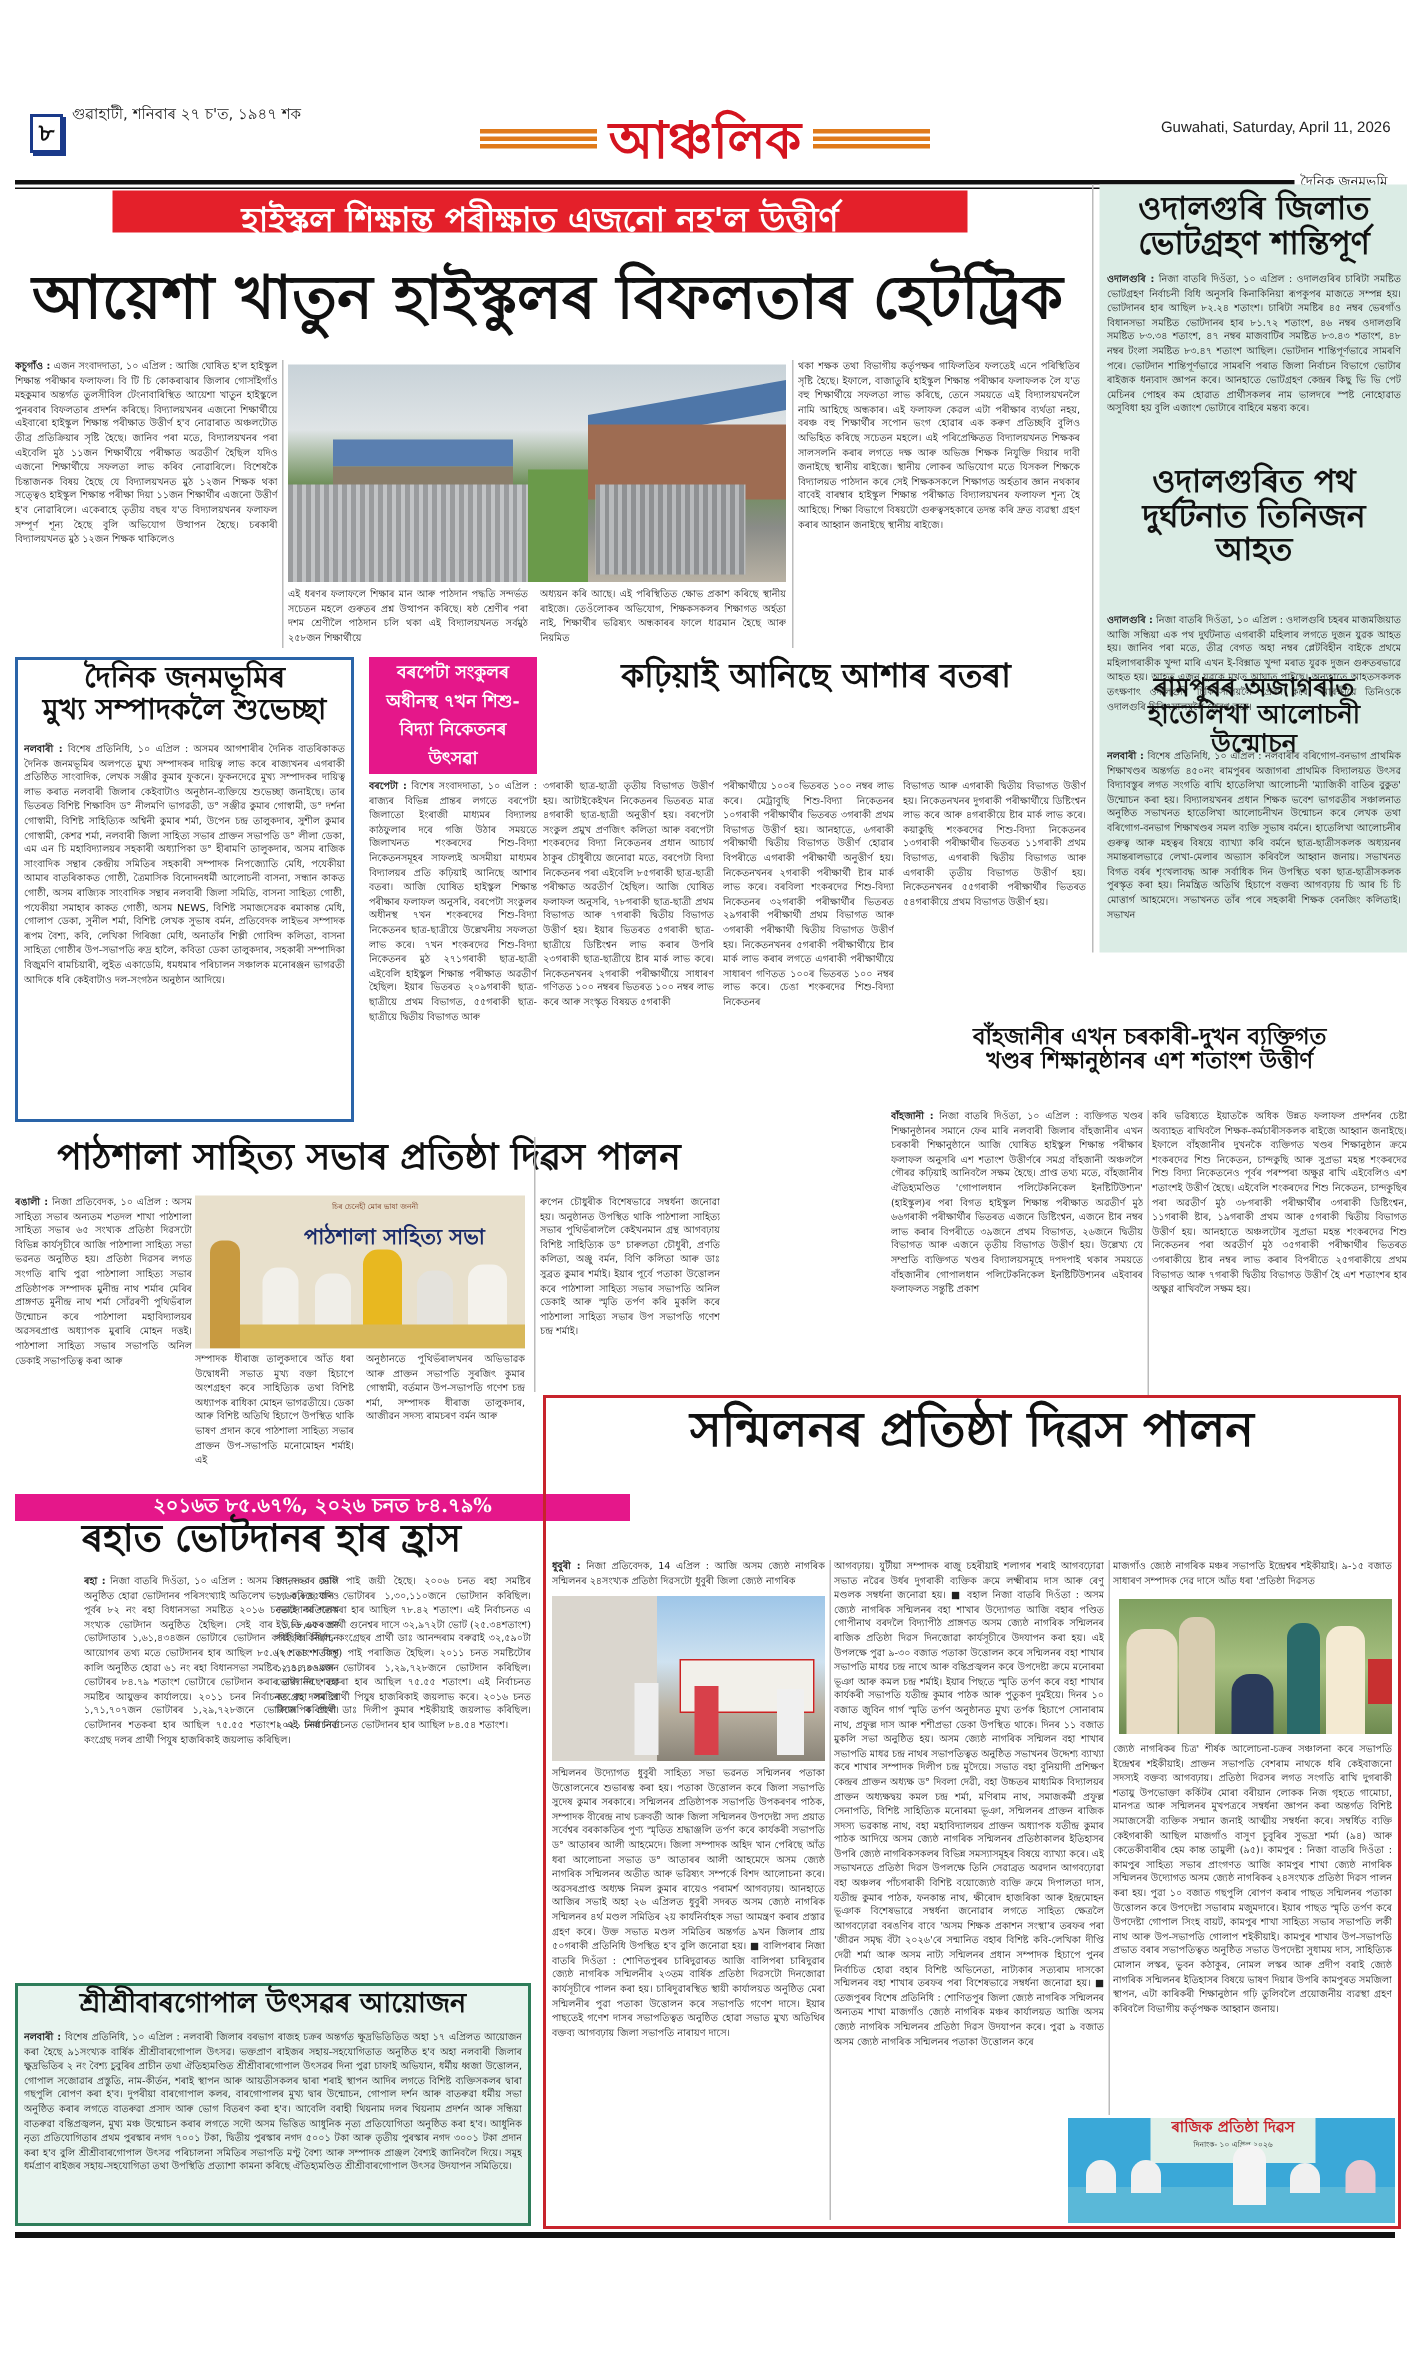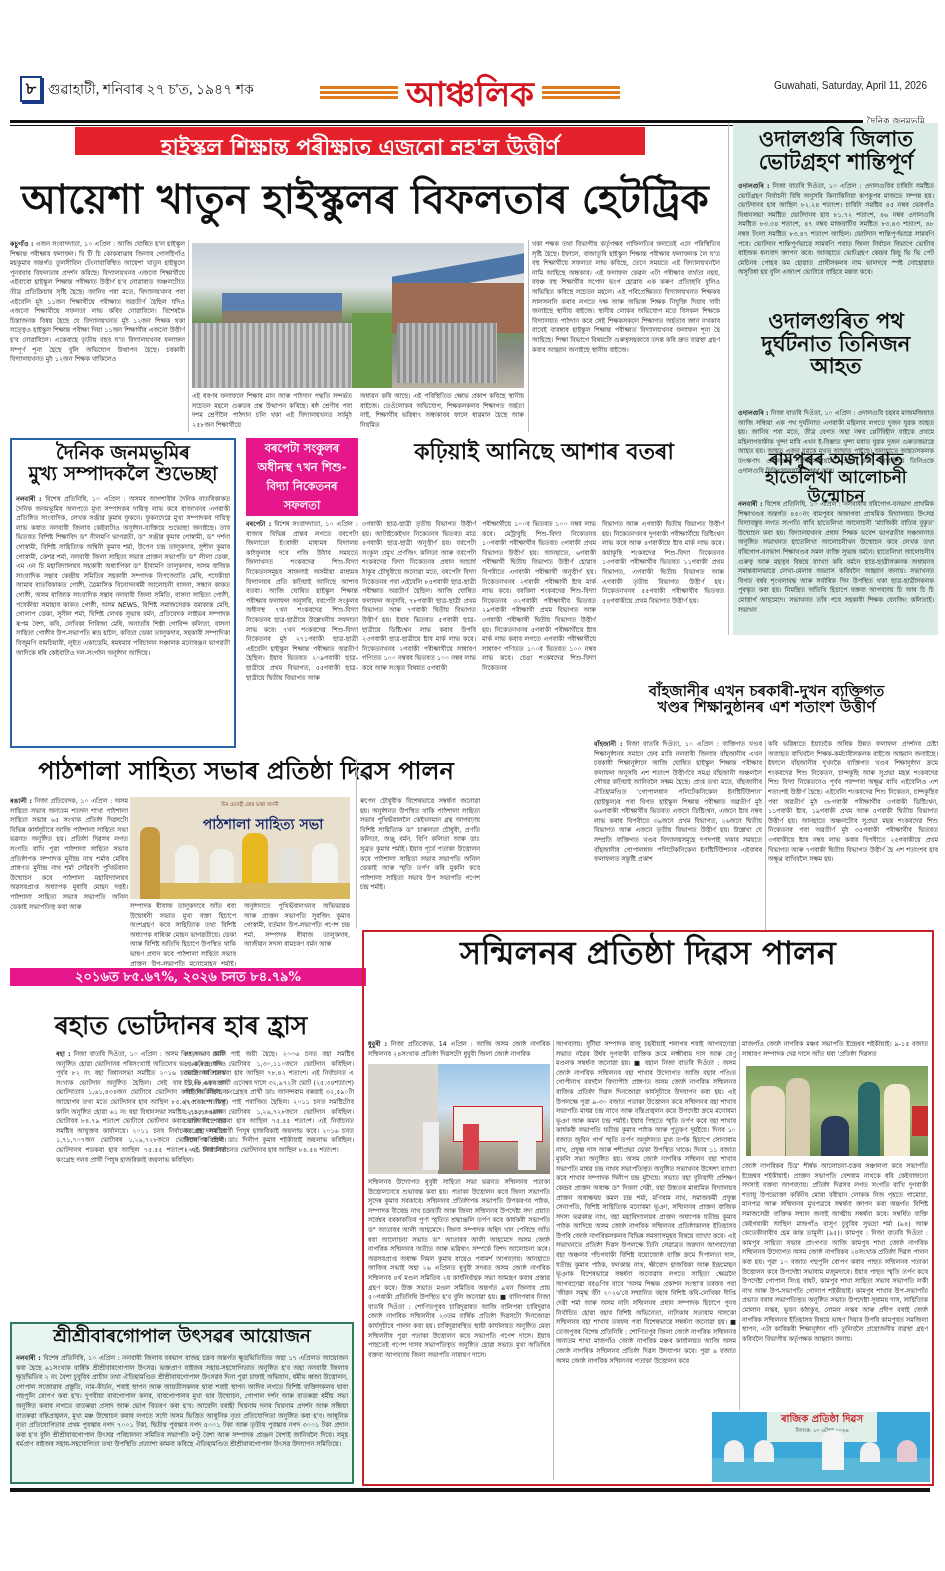--- a/index.html
+++ b/index.html
@@ -5,21 +5,21 @@
   * { box-sizing: border-box; margin: 0; padding: 0; }
   html, body { width: 945px; height: 1571px; background: #ffffff; overflow: hidden; }
   body { font-family: "DejaVu Sans", sans-serif; color: #111; position: relative; }
   .abs { position: absolute; }
   .body-text { font-size: 6.4px; line-height: 9.6px; color: #222; text-align: justify; overflow: hidden; word-break: break-word; }
   .body-text b { font-weight: bold; }
   .hl { font-family: "DejaVu Serif", serif; font-weight: bold; color: #111; text-align: center; line-height: 1.08; }
   .photo { overflow: hidden; }
   
   #page-num { left: 20px; top: 76px; width: 22px; height: 26px; border: 2px solid #1a3a8a; font-weight: bold; font-size: 16px; text-align: center; line-height: 22px; color: #111; background: #fff; box-shadow: 2px 2px 0 #1a3a8a; }
-  #date-local { left: 48px; top: 78px; font-size: 14px; color: #222; font-family: Liberation Serif, serif; }
+  #date-local { left: 48px; top: 68px; font-size: 10px; color: #222; }
   #date-en { right: 18px; top: 80px; font-size: 10px; color: #222; font-family: "Liberation Sans", sans-serif; }
   #logo-wrap { left: 320px; top: 72px; width: 300px; height: 44px; }
   .logo-lines { position: absolute; top: 14px; width: 78px; height: 16px; }
   .logo-lines span { display: block; height: 3px; margin-bottom: 2px; background: #e07a1a; }
   #logo-text { position: absolute; left: 80px; width: 140px; top: 0; font-family: "DejaVu Serif", serif; font-size: 34px; font-weight: bold; color: #d4141f; text-align: center; line-height: 44px; }
   #rule-top { left: 10px; top: 120px; width: 900px; height: 3px; background: #111; }
   #rule-top2 { left: 10px; top: 125px; width: 900px; height: 1px; background: #111; }
   #tagline { right: 20px; top: 114px; font-size: 9px; background: #fff; padding-left: 4px; color: #111; }
   
   #red-banner { left: 75px; top: 127px; width: 570px; height: 28px; background: #e4202a; color: #fff; font-size: 22px; font-weight: bold; text-align: center; line-height: 40px; font-family: "DejaVu Serif", serif; }
@@ -109,21 +109,21 @@
 <div class="abs box-blue" style="left:10px;top:438px;width:226px;height:310px;"></div>
 <div class="abs hl" style="left:14px;top:442px;width:218px;font-size:19px;">
   <div>দৈনিক জনমভূমিৰ</div>
   <div>মুখ্য সম্পাদকলৈ শুভেচ্ছা</div>
 </div>
 <div class="abs body-text" style="left:16px;top:495px;width:214px;height:250px;">
   <b>নলবাৰী :</b>
   <span>বিশেষ প্ৰতিনিধি, ১০ এপ্ৰিল : অসমৰ আগশাৰীৰ দৈনিক বাতৰিকাকত দৈনিক জনমভূমিৰ অলপতে মুখ্য সম্পাদকৰ দায়িত্ব লাভ কৰে ৰাজ্যখনৰ এগৰাকী প্ৰতিষ্ঠিত সাংবাদিক, লেখক সঞ্জীৱ কুমাৰ ফুকনে। ফুকনদেৱে মুখ্য সম্পাদকৰ দায়িত্ব লাভ কৰাত নলবাৰী জিলাৰ কেইবাটাও অনুষ্ঠান-ব্যক্তিয়ে শুভেচ্ছা জনাইছে। তাৰ ভিতৰত বিশিষ্ট শিক্ষাবিদ ড° নীলমণি ভাগৱতী, ড° সঞ্জীৱ কুমাৰ গোস্বামী, ড° দৰ্শনা গোস্বামী, বিশিষ্ট সাহিত্যিক অশ্বিনী কুমাৰ শৰ্মা, উপেন চন্দ্ৰ তালুকদাৰ, সুশীল কুমাৰ গোস্বামী, কেশৱ শৰ্মা, নলবাৰী জিলা সাহিত্য সভাৰ প্ৰাক্তন সভাপতি ড° লীলা ডেকা, এম এন চি মহাবিদ্যালয়ৰ সহকাৰী অধ্যাপিকা ড° হীৰামণি তালুকদাৰ, অসম ৰাজিক সাংবাদিক সন্থাৰ কেন্দ্ৰীয় সমিতিৰ সহকাৰী সম্পাদক নিপজ্যোতি মেধি, পযেকীয়া আমাৰ বাতৰিকাকত গোষ্ঠী, ত্ৰৈমাসিক বিনোদনধৰ্মী আলোচনী বাসনা, সন্ধান কাকত গোষ্ঠী, অসম ৰাজ্যিক সাংবাদিক সন্থাৰ নলবাৰী জিলা সমিতি, বাসনা সাহিত্য গোষ্ঠী, পযেকীয়া সমাহাৰ কাকত গোষ্ঠী, অসম NEWS, বিশিষ্ট সমাজসেৱক ৰমাকান্ত মেধি, গোলাপ ডেকা, সুনীল শৰ্মা, বিশিষ্ট লেখক সুভাষ বৰ্মন, প্ৰতিবেদক লাইভৰ সম্পাদক ৰূপম বৈশ্য, কবি, লেখিকা গিৰিজা মেধি, অনাতাঁৰ শিল্পী গোবিন্দ কলিতা, বাসনা সাহিত্য গোষ্ঠীৰ উপ-সভাপতি ৰুদ্ৰ হালৈ, কবিতা ডেকা তালুকদাৰ, সহকাৰী সম্পাদিকা বিজুমণি ৰামচিয়াৰী, লুইত একাডেমি, ধমধমাৰ পৰিচালন সঞ্চালক মনোৰঞ্জন ভাগৱতী আদিকে ধৰি কেইবাটাও দল-সংগঠন অনুষ্ঠান আদিয়ে।</span>
 </div>
 
-<div class="abs pink-box" style="left:246px;top:438px;width:112px;height:78px;font-size:11.5px;line-height:19px;padding:1px 4px;">বৰপেটা সংকুলৰ অধীনস্থ ৭খন শিশু-বিদ্যা নিকেতনৰ সফলতা</div>
+<div class="abs pink-box" style="left:246px;top:438px;width:112px;height:78px;font-size:11.5px;line-height:19px;padding:1px 4px;">বৰপেটা সংকুলৰ অধীনস্থ ৭খন শিশু-বিদ্যা নিকেতনৰ উৎসৱা</div>
 <div class="abs body-text" style="left:246px;top:520px;width:112px;height:232px;">
   <b>বৰপেটা :</b>
   <span>বিশেষ সংবাদদাতা, ১০ এপ্ৰিল : ৰাজ্যৰ বিভিন্ন প্ৰান্তৰ লগতে বৰপেটা জিলাতো ইংৰাজী মাধ্যমৰ বিদ্যালয় কাঠফুলাৰ দৰে গজি উঠাৰ সময়তে জিলাখনত শংকৰদেৱ শিশু-বিদ্যা নিকেতনসমূহৰ সাফল্যই অসমীয়া মাধ্যমৰ বিদ্যালয়ৰ প্ৰতি কঢ়িয়াই আনিছে আশাৰ বতৰা। আজি ঘোষিত হাইস্কুল শিক্ষান্ত পৰীক্ষাৰ ফলাফল অনুসৰি, বৰপেটা সংকুলৰ অধীনস্থ ৭খন শংকৰদেৱ শিশু-বিদ্যা নিকেতনৰ ছাত্ৰ-ছাত্ৰীয়ে উল্লেখনীয় সফলতা লাভ কৰে। ৭খন শংকৰদেৱ শিশু-বিদ্যা নিকেতনৰ মুঠ ২৭১গৰাকী ছাত্ৰ-ছাত্ৰী এইবেলি হাইস্কুল শিক্ষান্ত পৰীক্ষাত অৱতীৰ্ণ হৈছিল। ইয়াৰ ভিতৰত ২০৯গৰাকী ছাত্ৰ-ছাত্ৰীয়ে প্ৰথম বিভাগত, ৫৫গৰাকী ছাত্ৰ-ছাত্ৰীয়ে দ্বিতীয় বিভাগত আৰু</span>
 </div>
 
 <div class="abs hl" style="left:362px;top:440px;width:364px;font-size:22px;">
   <div>কঢ়িয়াই আনিছে আশাৰ বতৰা</div>
 </div>
 <div class="abs body-text" style="left:362px;top:520px;width:114px;height:232px;">৩গৰাকী ছাত্ৰ-ছাত্ৰী তৃতীয় বিভাগত উত্তীৰ্ণ হয়। আটাইকেইখন নিকেতনৰ ভিতৰত মাত্ৰ ৪গৰাকী ছাত্ৰ-ছাত্ৰী অনুত্তীৰ্ণ হয়। বৰপেটা সংকুল প্ৰমুখ প্ৰণজিৎ কলিতা আৰু বৰপেটা শংকৰদেৱ বিদ্যা নিকেতনৰ প্ৰধান আচাৰ্য ঠাকুৰ চৌধুৰীয়ে জনোৱা মতে, বৰপেটা বিদ্যা নিকেতনৰ পৰা এইবেলি ৮৫গৰাকী ছাত্ৰ-ছাত্ৰী পৰীক্ষাত অৱতীৰ্ণ হৈছিল। আজি ঘোষিত ফলাফল অনুসৰি, ৭৮গৰাকী ছাত্ৰ-ছাত্ৰী প্ৰথম বিভাগত আৰু ৭গৰাকী দ্বিতীয় বিভাগত উত্তীৰ্ণ হয়। ইয়াৰ ভিতৰত ৫গৰাকী ছাত্ৰ-ছাত্ৰীয়ে ডিষ্টিংশ্বন লাভ কৰাৰ উপৰি ২৩গৰাকী ছাত্ৰ-ছাত্ৰীয়ে ষ্টাৰ মাৰ্ক লাভ কৰে। নিকেতনখনৰ ২গৰাকী পৰীক্ষাৰ্থীয়ে সাধাৰণ গণিতত ১০০ নম্বৰৰ ভিতৰত ১০০ নম্বৰ লাভ কৰে আৰু সংস্কৃত বিষয়ত ৫গৰাকী</div>
 <div class="abs body-text" style="left:482px;top:520px;width:114px;height:232px;">পৰীক্ষাৰ্থীয়ে ১০০ৰ ভিতৰত ১০০ নম্বৰ লাভ কৰে। মেট্ৰাবুছি শিশু-বিদ্যা নিকেতনৰ ১০গৰাকী পৰীক্ষাৰ্থীৰ ভিতৰত ৩গৰাকী প্ৰথম বিভাগত উত্তীৰ্ণ হয়। আনহাতে, ৬গৰাকী পৰীক্ষাৰ্থী দ্বিতীয় বিভাগত উত্তীৰ্ণ হোৱাৰ বিপৰীতে এগৰাকী পৰীক্ষাৰ্থী অনুত্তীৰ্ণ হয়। নিকেতনখনৰ ২গৰাকী পৰীক্ষাৰ্থী ষ্টাৰ মাৰ্ক লাভ কৰে। বৰবিলা শংকৰদেৱ শিশু-বিদ্যা নিকেতনৰ ৩২গৰাকী পৰীক্ষাৰ্থীৰ ভিতৰত ২৯গৰাকী পৰীক্ষাৰ্থী প্ৰথম বিভাগত আৰু ৩গৰাকী পৰীক্ষাৰ্থী দ্বিতীয় বিভাগত উত্তীৰ্ণ হয়। নিকেতনখনৰ ৫গৰাকী পৰীক্ষাৰ্থীয়ে ষ্টাৰ মাৰ্ক লাভ কৰাৰ লগতে এগৰাকী পৰীক্ষাৰ্থীয়ে সাধাৰণ গণিতত ১০০ৰ ভিতৰত ১০০ নম্বৰ লাভ কৰে। চেঙা শংকৰদেৱ শিশু-বিদ্যা নিকেতনৰ</div>
@@ -152,21 +152,21 @@
   <div style="position:absolute;left:80px;top:52px;width:24px;height:36px;background:#f0eee8;border-radius:10px 10px 0 0;"></div>
   <div style="position:absolute;left:112px;top:36px;width:26px;height:52px;background:#e8b820;border-radius:10px 10px 0 0;"></div>
   <div style="position:absolute;left:148px;top:50px;width:24px;height:38px;background:#e4e2dc;border-radius:10px 10px 0 0;"></div>
   <div style="position:absolute;left:182px;top:46px;width:26px;height:42px;background:#f4f2ec;border-radius:10px 10px 0 0;"></div>
   <div style="position:absolute;left:30px;top:86px;width:190px;height:16px;background:#d8b85a;"></div>
 </div>
 <div class="abs body-text" style="left:130px;top:902px;width:106px;height:78px;">সম্পাদক ধীৰাজ তালুকদাৰে আঁত ধৰা উদ্বোধনী সভাত মুখ্য বক্তা হিচাপে অংশগ্ৰহণ কৰে সাহিত্যিক তথা বিশিষ্ট অধ্যাপক ৰাধিকা মোহন ভাগৱতীয়ে। ডেকা আৰু বিশিষ্ট অতিথি হিচাপে উপস্থিত থাকি ভাষণ প্ৰদান কৰে পাঠশালা সাহিত্য সভাৰ প্ৰাক্তন উপ-সভাপতি মনোমোহন শৰ্মাই। এই</div>
 <div class="abs body-text" style="left:244px;top:902px;width:106px;height:78px;">অনুষ্ঠানতে পুথিভঁৰালখনৰ অভিভাৱক আৰু প্ৰাক্তন সভাপতি সুৰজিৎ কুমাৰ গোস্বামী, বৰ্তমান উপ-সভাপতি গণেশ চন্দ্ৰ শৰ্মা, সম্পাদক ধীৰাজ তালুকদাৰ, আজীৱন সদস্য ৰামচৰণ বৰ্মন আৰু</div>
 <div class="abs body-text" style="left:360px;top:797px;width:120px;height:130px;">ৰুপেন চৌধুৰীক বিশেষভাৱে সম্বৰ্ধনা জনোৱা হয়। অনুষ্ঠানত উপস্থিত থাকি পাঠশালা সাহিত্য সভাৰ পুথিভঁৰাললৈ কেইখনমান গ্ৰন্থ আগবঢ়ায় বিশিষ্ট সাহিত্যিক ড° চাৰুলতা চৌধুৰী, প্ৰণতি কলিতা, অঞ্জু বৰ্মন, বিণি কলিতা আৰু ডাঃ সুব্ৰত কুমাৰ শৰ্মাই। ইয়াৰ পূৰ্বে পতাকা উত্তোলন কৰে পাঠশালা সাহিত্য সভাৰ সভাপতি অনিল ডেকাই আৰু স্মৃতি তৰ্পণ কৰি মুকলি কৰে পাঠশালা সাহিত্য সভাৰ উপ সভাপতি গণেশ চন্দ্ৰ শৰ্মাই।</div>
 
-<div class="abs pink-strip" style="left:10px;top:968px;width:356px;height:18px;font-size:13px;line-height:18px;">২০১৬ত ৮৫.৬৭%, ২০২৬ চনত ৮৪.৭৯%</div>
+<div class="abs pink-strip" style="left:10px;top:996px;width:410px;height:18px;font-size:13px;line-height:18px;">২০১৬ত ৮৫.৬৭%, ২০২৬ চনত ৮৪.৭৯%</div>
 <div class="abs hl" style="left:10px;top:1012px;width:342px;font-size:25px;">ৰহাত ভোটদানৰ হাৰ হ্ৰাস</div>
 <div class="abs body-text" style="left:10px;top:1050px;width:170px;height:266px;margin-left:46px;">
   <b>ৰহা :</b>
   <span>নিজা বাতৰি দিওঁতা, ১০ এপ্ৰিল : অসম বিধানসভাৰ কালি অনুষ্ঠিত হোৱা ভোটদানৰ পৰিসংখ্যাই অতিলেখ ভংগ কৰিছে যদিও পূৰ্বৰ ৮২ নং ৰহা বিধানসভা সমষ্টিত ২০১৬ চনতহে অতিলেখ সংখ্যক ভোটদান অনুষ্ঠিত হৈছিল। সেই বাৰ ১,৮৮,৬৫০জন ভোটদাতাৰ ১,৬১,৪৩৪জন ভোটাৰে ভোটদান কৰিছিল। নিৰ্বাচন আয়োগৰ তথ্য মতে ভোটদানৰ হাৰ আছিল ৮৫.৬৭ শতাংশ। কিন্তু কালি অনুষ্ঠিত হোৱা ৬১ নং ৰহা বিধানসভা সমষ্টিৰ ২,৪৪,৪৬৯জন ভোটাৰৰ ৮৪.৭৯ শতাংশ ভোটাৰে ভোটদান কৰাৰ তথ্য দিছে ৰহা সমষ্টিৰ আয়ুক্তৰ কাৰ্যালয়ে। ২০১১ চনৰ নিৰ্বাচনত ৰহা সমষ্টিৰ ১,৭১,৭০৭জন ভোটাৰৰ ১,২৯,৭২৮জনে ভোটদান কৰিছিল। ভোটদানৰ শতকৰা হাৰ আছিল ৭৫.৫৫ শতাংশ। এই নিৰ্বাচনত কংগ্ৰেছ দলৰ প্ৰাৰ্থী পিযুষ হাজৰিকাই জয়লাভ কৰিছিল।</span>
 </div>
 <div class="abs body-text" style="left:184px;top:1050px;width:170px;height:266px;">৪৭,৭০০ ভোট পাই জয়ী হৈছে। ২০০৬ চনত ৰহা সমষ্টিৰ ১,৬৫,৮৪৫জন ভোটাৰৰ ১,৩০,১১০জনে ভোটদান কৰিছিল। ভোটদানৰ শতকৰা হাৰ আছিল ৭৮.৪২ শতাংশ। এই নিৰ্বাচনত এ ইউ ডি এফৰ প্ৰাৰ্থী গুনেশ্বৰ দাসে ৩২,৯৭২টা ভোট (২৫.৩৪শতাংশ) পাই জিকিছিল, কংগ্ৰেছৰ প্ৰাৰ্থী ডাঃ আনন্দৰাম বৰুৱাই ৩২,৫৯০টা (২৫.০৪ শতাংশ) পাই পৰাজিত হৈছিল। ২০১১ চনত সমষ্টিটোৰ ১,৭১,৭০৭জন ভোটাৰৰ ১,২৯,৭২৮জনে ভোটদান কৰিছিল। ভোটদানৰ শতকৰা হাৰ আছিল ৭৫.৫৫ শতাংশ। এই নিৰ্বাচনত কংগ্ৰেছ দলৰ প্ৰাৰ্থী পিযুষ হাজৰিকাই জয়লাভ কৰে। ২০১৬ চনত বিজেপিৰ প্ৰাৰ্থী ডাঃ দিলীপ কুমাৰ শইকীয়াই জয়লাভ কৰিছিল। ২০২১ চনৰ নিৰ্বাচনত ভোটদানৰ হাৰ আছিল ৮৪.৫৪ শতাংশ।</div>
 
 <div class="abs box-green" style="left:10px;top:1322px;width:344px;height:162px;"></div>
 <div class="abs hl" style="left:14px;top:1326px;width:336px;font-size:18px;">শ্ৰীশ্ৰীবাৰগোপাল উৎসৱৰ আয়োজন</div>
 <div class="abs body-text" style="left:16px;top:1354px;width:332px;height:126px;">

